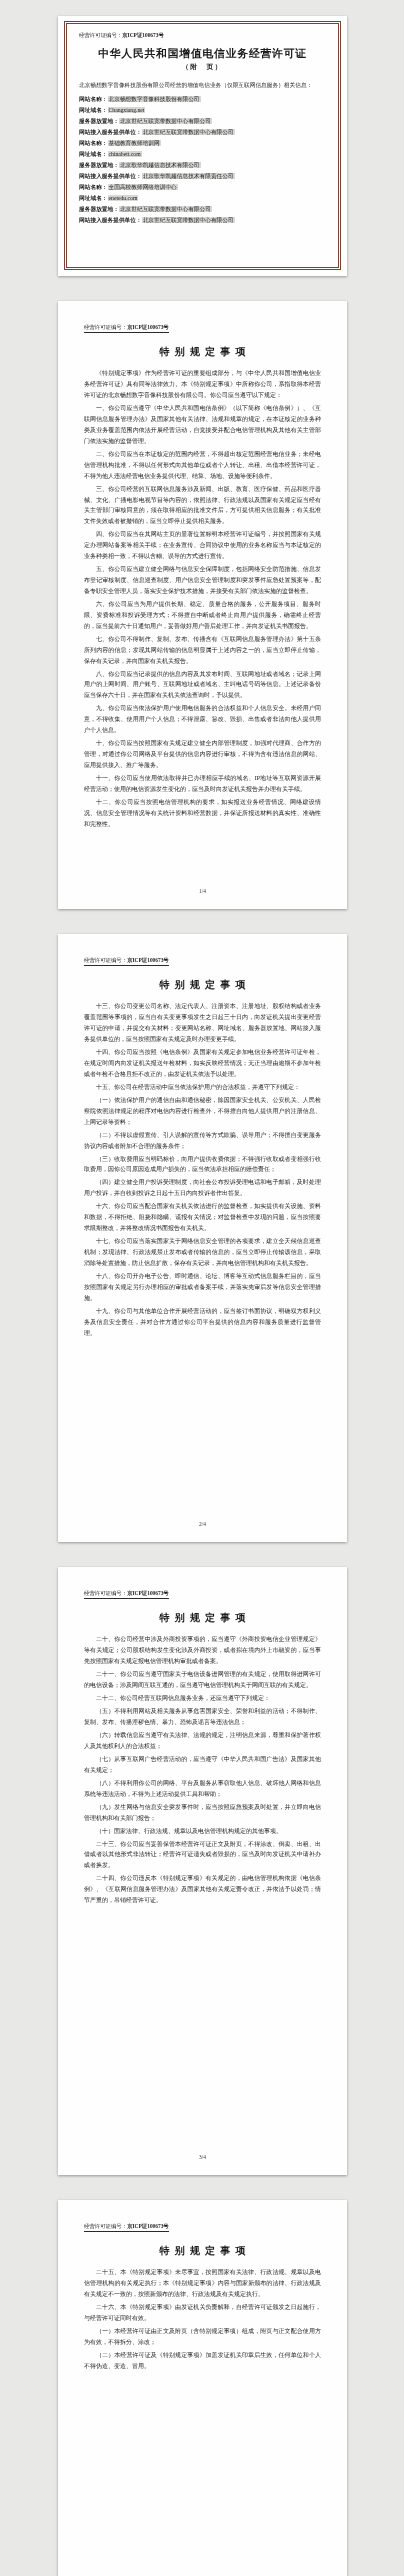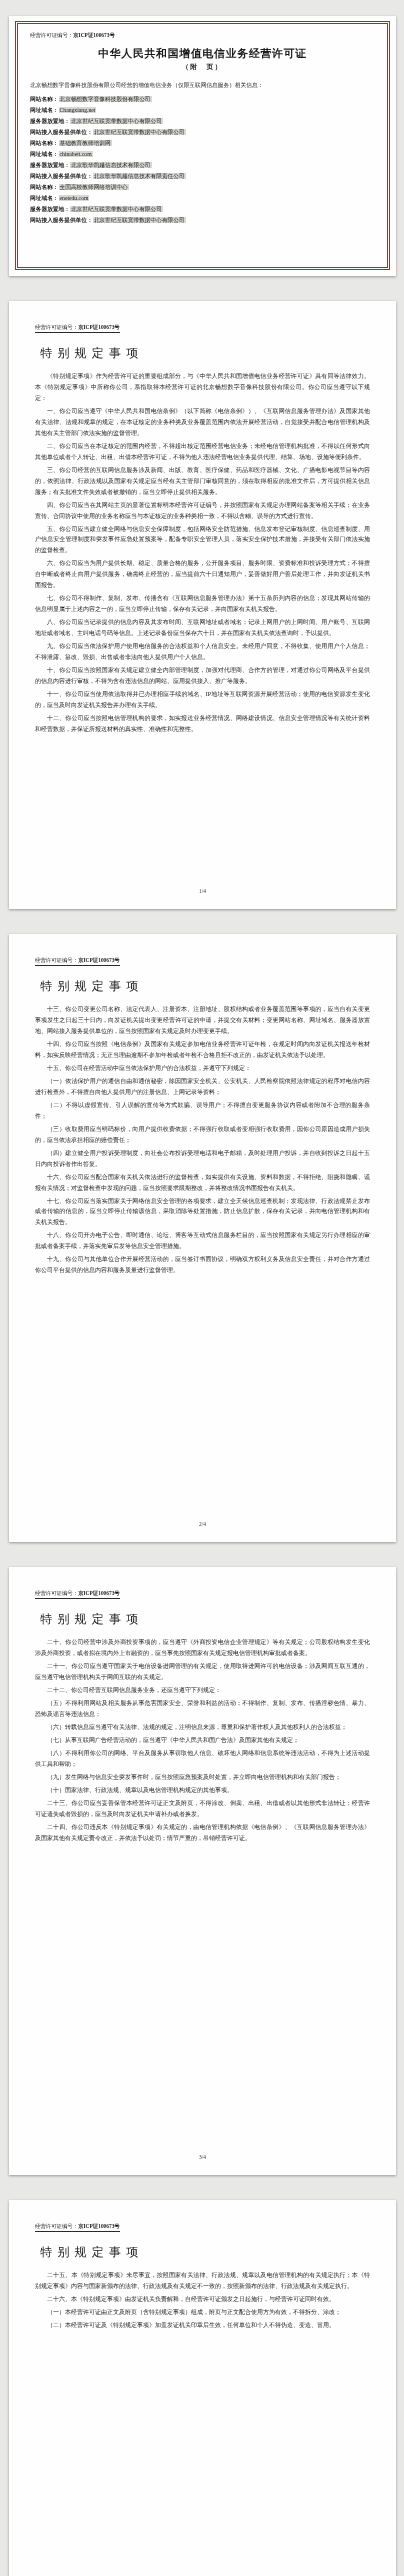--- a/index.html
+++ b/index.html
@@ -12,21 +12,21 @@
     width: 405px;
     margin: 0 auto;
     padding: 15.5px 0 21.6px;
     display: flex;
     flex-direction: column;
     align-items: center;
     gap: 25px;
     box-sizing: border-box;
   }
   .page {
-    width: 387px;
+    width: 289px;
     background: #fefefe;
     box-shadow: 0 0.5px 2.6px rgba(0,0,0,.35), 0 0 0.5px rgba(0,0,0,.25);
     box-sizing: border-box;
   }
 
   
   .license-page { height: 260px; padding: 5.7px; }
   .license-frame {
     height: 100%;
     border: 1.5px solid #7a4237;
@@ -73,22 +73,23 @@
     height: 608px;
     padding: 23px 26px 20.6px;
     position: relative;
   }
   .hdr-line {
     display: inline-block;
     border-bottom: 0.5px solid #2a2a2a;
     padding-bottom: 0.5px;
   }
   .prov-title {
-    font-size: 12px;
-    font-weight: normal;
+    text-align: center;
+    font-size: 10px;
+    font-weight: bold;
     letter-spacing: 5.2px;
     margin: 12.4px 0 9.3px;
     text-indent: 5.2px; 
   }
   .prov-par {
     font-size: 6px;
     line-height: 1.82;
     text-align: justify;
     text-indent: 2em;
     margin: 0 0 2.1px;

